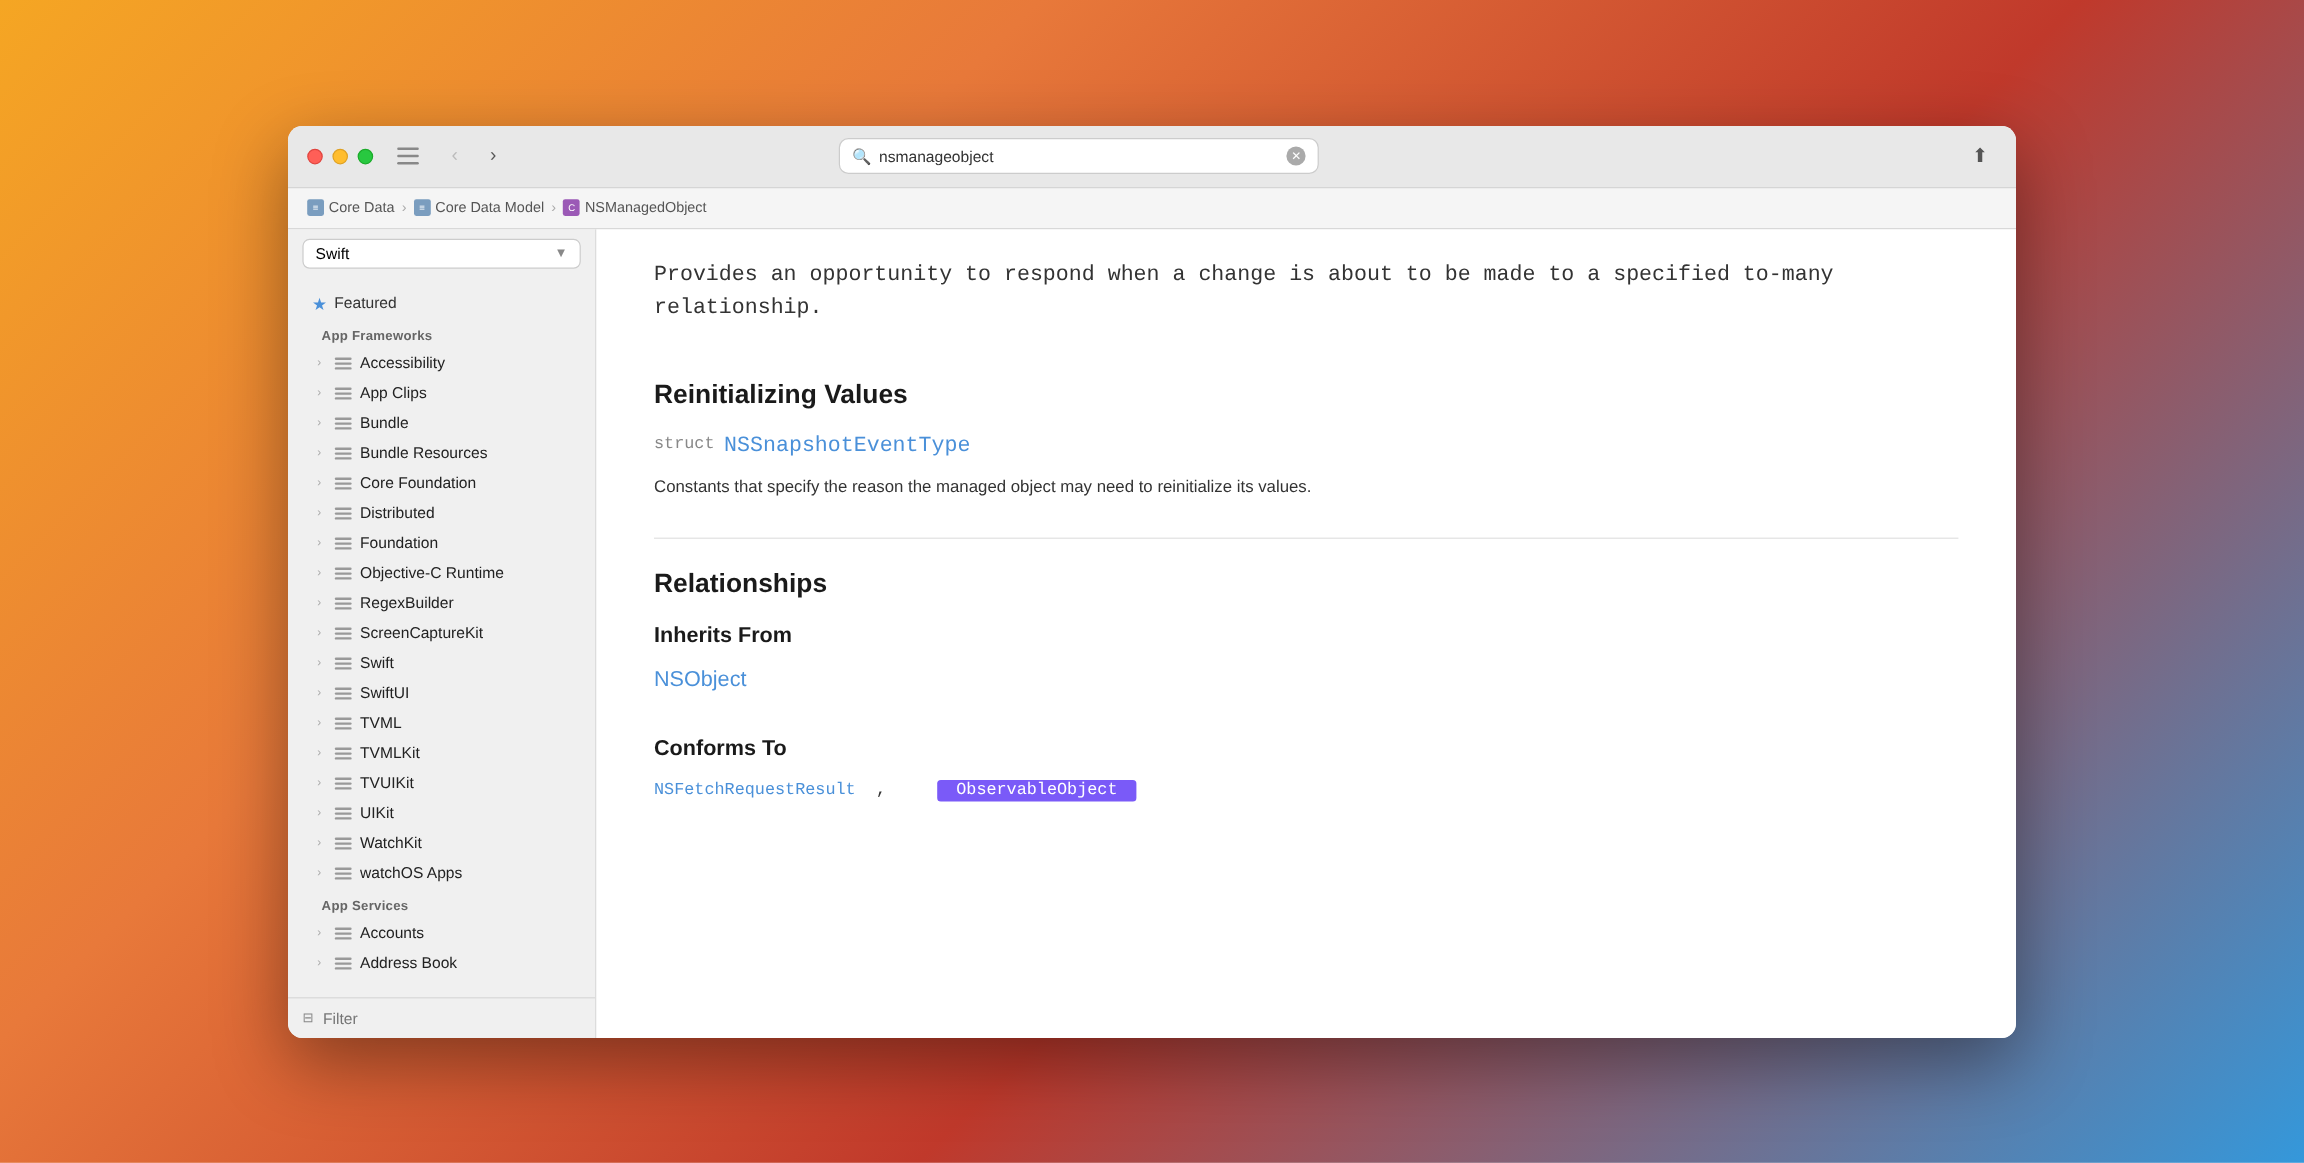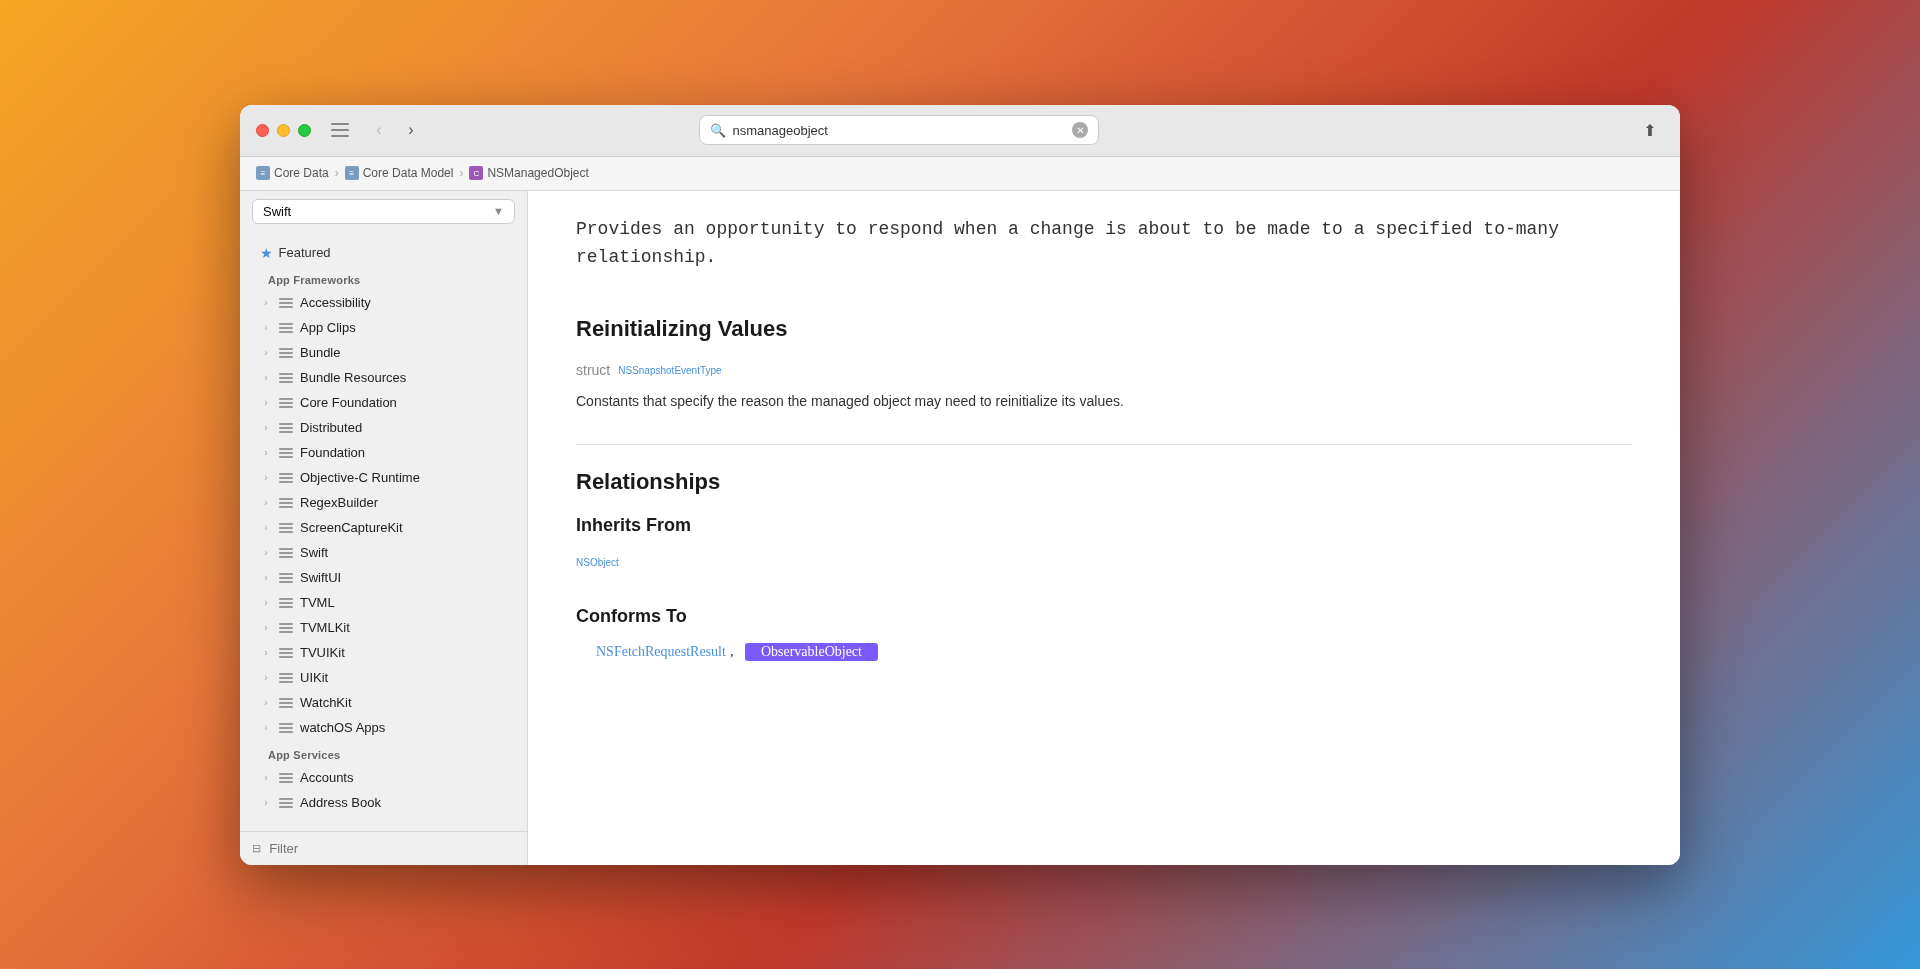--- a/index.html
+++ b/index.html
@@ -161,21 +161,21 @@
     .breadcrumb-icon.purple { background: #9b59b6; }
     .breadcrumb-separator { color: #aaa; font-size: 12px; }
     
     .content-area {
       display: flex;
       flex: 1;
       overflow: hidden;
     }
     
     .sidebar {
-      width: 288px;
+      width: 257px;
       background: #f0f0f0;
       border-right: 1px solid #d8d8d8;
       display: flex;
       flex-direction: column;
       flex-shrink: 0;
       overflow: hidden;
     }
     .sidebar-content {
       flex: 1;
       overflow-y: auto;
@@ -264,26 +264,26 @@
       margin-bottom: 44px;
       font-family: Liberation Mono, monospace;
     }
     .section-title {
       font-size: 22px;
       font-weight: 700;
       color: #1a1a1a;
       margin-bottom: 20px;
     }
     .code-block {
-      font-family: Liberation Sans, sans-serif;
+      font-family: Liberation Mono, monospace;
       font-size: 14px;
       margin-bottom: 12px;
       display: flex;
       gap: 8px;
-      align-items: center;
+      align-items: flex-start;
     }
     .code-keyword { color: #888; }
     .code-type { color: #4a90d9; }
     .description-text {
       font-size: 14px;
       color: #333;
       line-height: 1.6;
       margin-bottom: 32px;
       padding-left: 0;
     }
@@ -291,29 +291,28 @@
       border: none;
       border-top: 1px solid #e0e0e0;
       margin: 24px 0;
     }
     .subsection-title {
       font-size: 18px;
       font-weight: 700;
       color: #1a1a1a;
       margin-bottom: 16px;
     }
-    .link-text { color: #4a90d9; text-decoration: none; font-size: 10px; }
+    .link-text { color: #4a90d9; text-decoration: none; font-size: 18px; }
     .conforms-links {
-      font-family: Liberation Serif, serif;
+      font-family: Liberation Mono, monospace;
       font-size: 14px;
       display: flex;
-      gap: 4px;
+      gap: 17px;
       align-items: baseline;
       flex-wrap: wrap;
-      margin-left: 20px;
     }
     .conforms-link { color: #4a90d9; text-decoration: none; }
     .conforms-link.highlighted {
       background: #7a5af8;
       color: #fff;
       border-radius: 3px;
       padding: 1px 16px;
     }
     .comma { color: #333; }
   </style>

